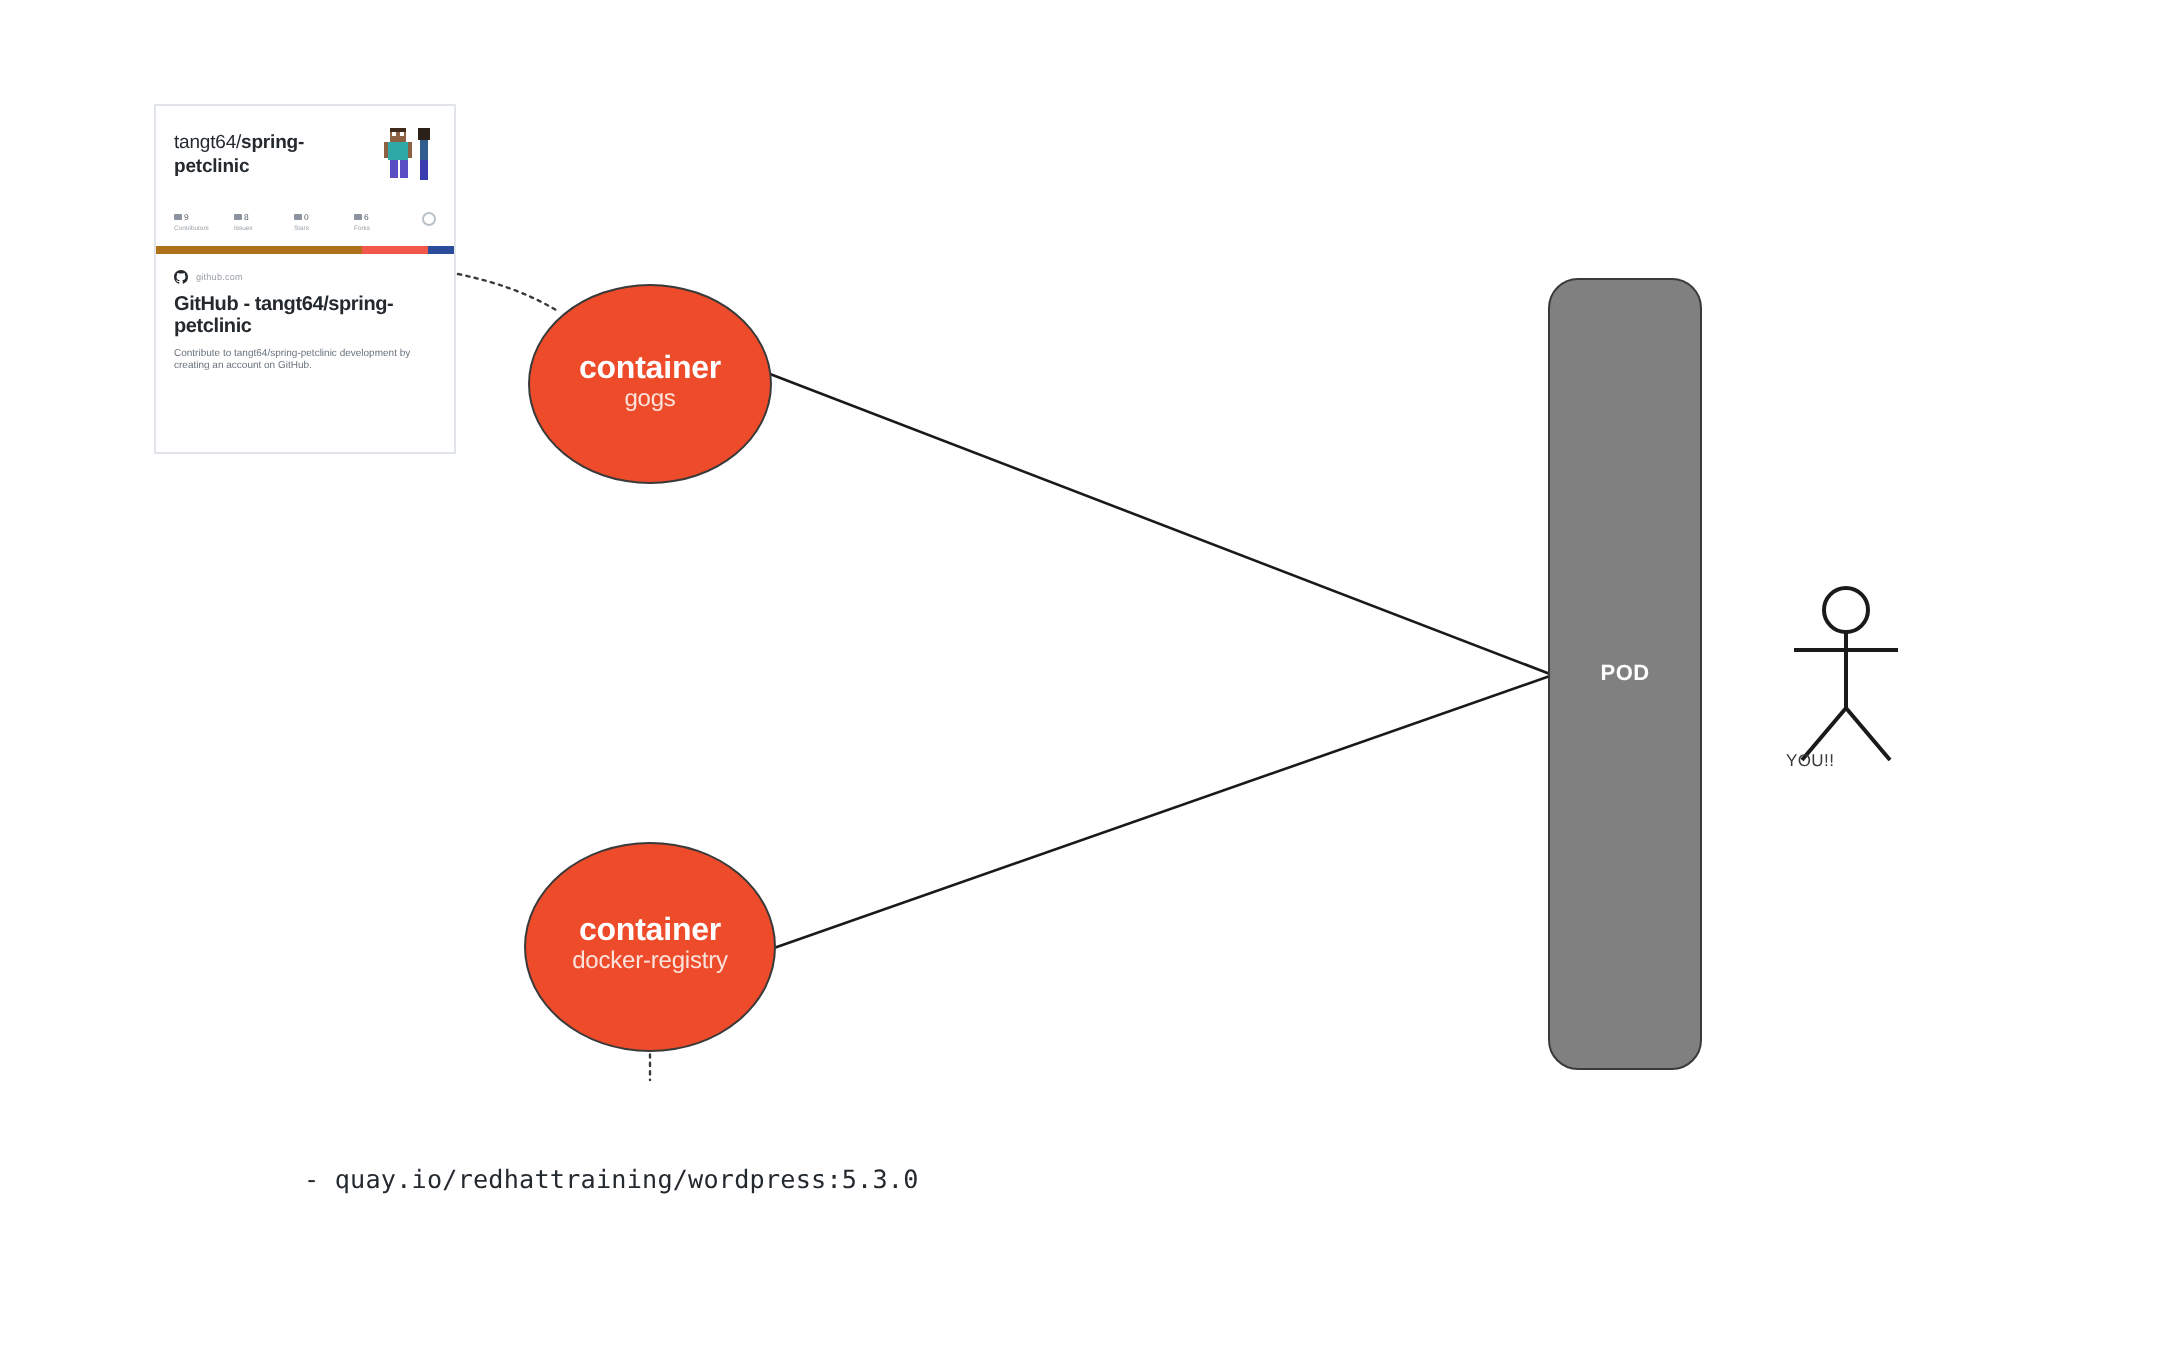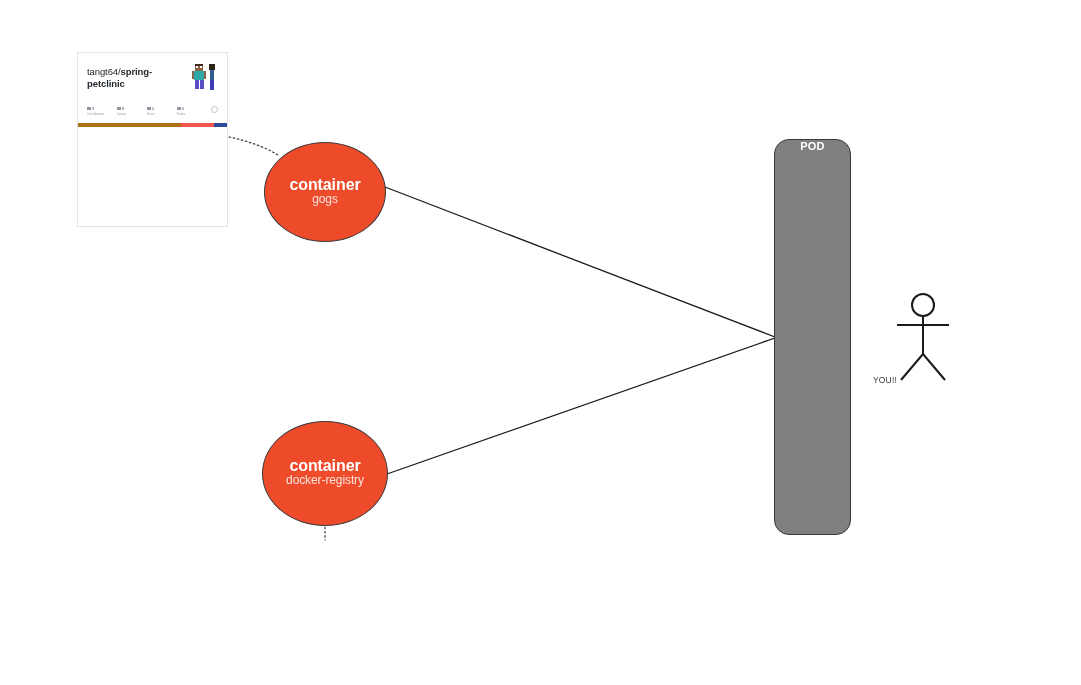--- a/index.html
+++ b/index.html
@@ -190,43 +190,44 @@
     position: absolute;
     left: 774px;
     top: 139px;
     width: 77px;
     height: 396px;
     background: #808080;
     border: 1.4px solid #3a3a3a;
     border-radius: 15px;
     box-sizing: border-box;
     display: flex;
+    align-items: center;
     justify-content: center;
   }
   .pod-label {
     color: #ffffff;
     font-weight: 700;
     font-size: 11px;
     letter-spacing: 0.2px;
   }
 
   
   .person {
     position: absolute;
     left: 893px;
     top: 292px;
     width: 60px;
     height: 95px;
   }
   .person-label {
     position: absolute;
-    left: 855px;
+    left: 893px;
     top: 375px;
     width: 60px;
-    text-align: center;
+    text-align: left;
     font-size: 8.5px;
     color: #3a3a3a;
     letter-spacing: 0.2px;
   }
 
   
   .image-list {
     position: absolute;
     left: 152px;
     top: 540px;
@@ -311,20 +312,35 @@
     </div>
     <span class="stat-circle"></span>
   </div>
 
   <div class="lang-bar">
     <span class="lang-seg" style="width:69%;background:#b07219;"></span>
     <span class="lang-seg" style="width:22%;background:#f2584a;"></span>
     <span class="lang-seg" style="width:9%;background:#2b4c9b;"></span>
   </div>
 
+  <div class="card-bottom">
+    <div class="site-row">
+      <svg width="7" height="7" viewBox="0 0 16 16">
+        <path fill="#24292e" d="M8 0C3.58 0 0 3.58 0 8c0 3.54 2.29 6.53 5.47 7.59.4.07.55-.17.55-.38
+        0-.19-.01-.82-.01-1.49-2.01.37-2.53-.49-2.69-.94-.09-.23-.48-.94-.82-1.13-.28-.15-.68-.52-.01-.53.63-.01
+        1.08.58 1.23.82.72 1.21 1.87.87 2.33.66.07-.52.28-.87.51-1.07-1.78-.2-3.64-.89-3.64-3.95
+        0-.87.31-1.59.82-2.15-.08-.2-.36-1.02.08-2.12 0 0 .67-.21 2.2.82.64-.18 1.32-.27 2-.27s1.36.09 2 .27c1.53-1.04
+        2.2-.82 2.2-.82.44 1.1.16 1.92.08 2.12.51.56.82 1.27.82 2.15 0 3.07-1.87 3.75-3.65
+        3.95.29.25.54.73.54 1.48 0 1.07-.01 1.93-.01 2.2 0 .21.15.46.55.38A8.01 8.01 0 0 0 16 8c0-4.42-3.58-8-8-8z"></path>
+      </svg>
+      <span class="site-name">github.com</span>
+    </div>
+    <div class="og-title">GitHub - tangt64/spring-petclinic</div>
+    <div class="og-desc">Contribute to tangt64/spring-petclinic development by creating an account on GitHub.</div>
+  </div>
 </div>
 
 <div class="node-circle" id="circle-gogs">
   <div class="node-kind">container</div>
   <div class="node-name">gogs</div>
 </div>
 
 <div class="node-circle" id="circle-registry">
   <div class="node-kind">container</div>
   <div class="node-name">docker-registry</div>
@@ -339,16 +355,17 @@
     <circle cx="30" cy="13" r="11"></circle>
     <line x1="30" y1="24" x2="30" y2="62"></line>
     <line x1="4" y1="33" x2="56" y2="33"></line>
     <line x1="30" y1="62" x2="8" y2="88"></line>
     <line x1="30" y1="62" x2="52" y2="88"></line>
   </svg>
 </div>
 <div class="person-label">YOU!!</div>
 
 <div class="image-list">
+  <div>- quay.io/redhattraining/wordpress:5.3.0</div>
   
   
   
 </div>
 
 </body></html>

